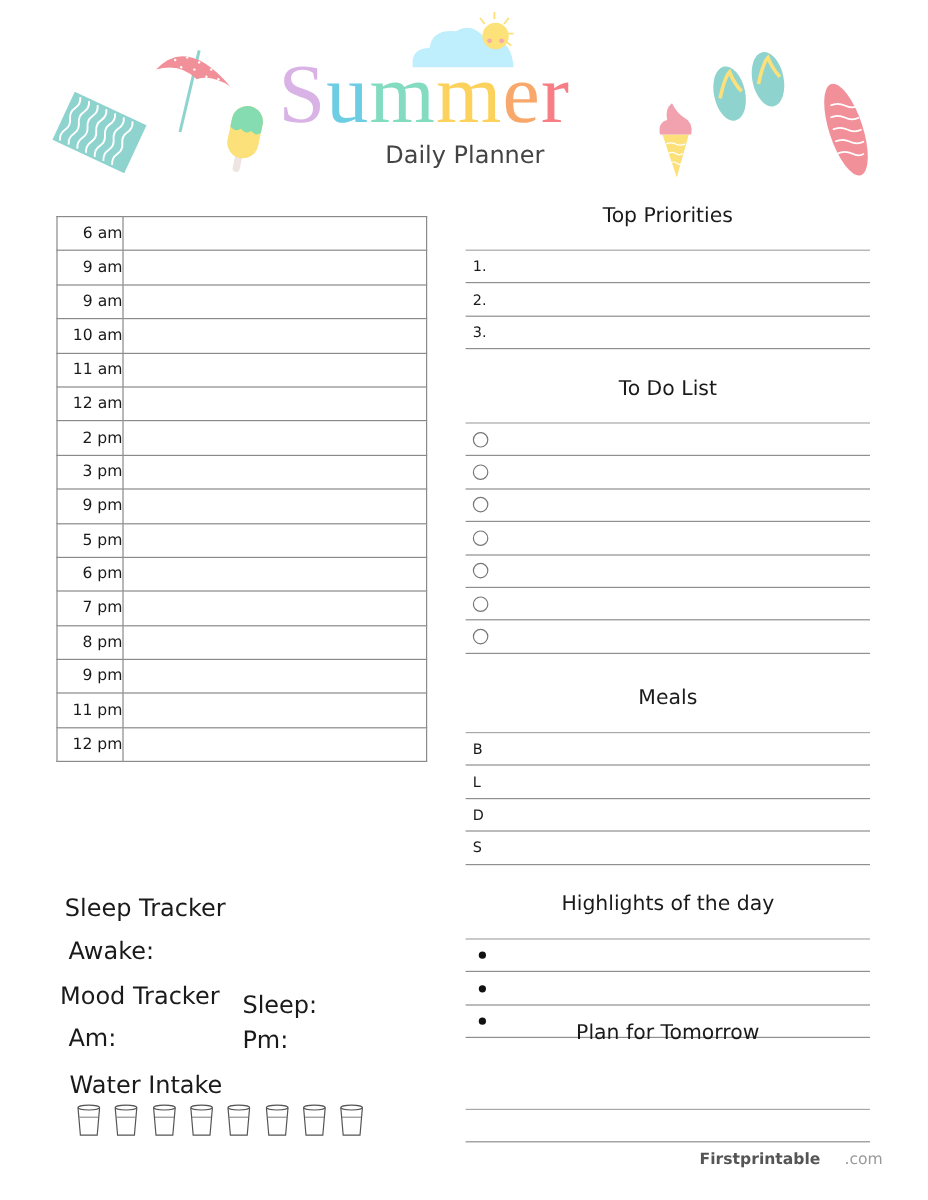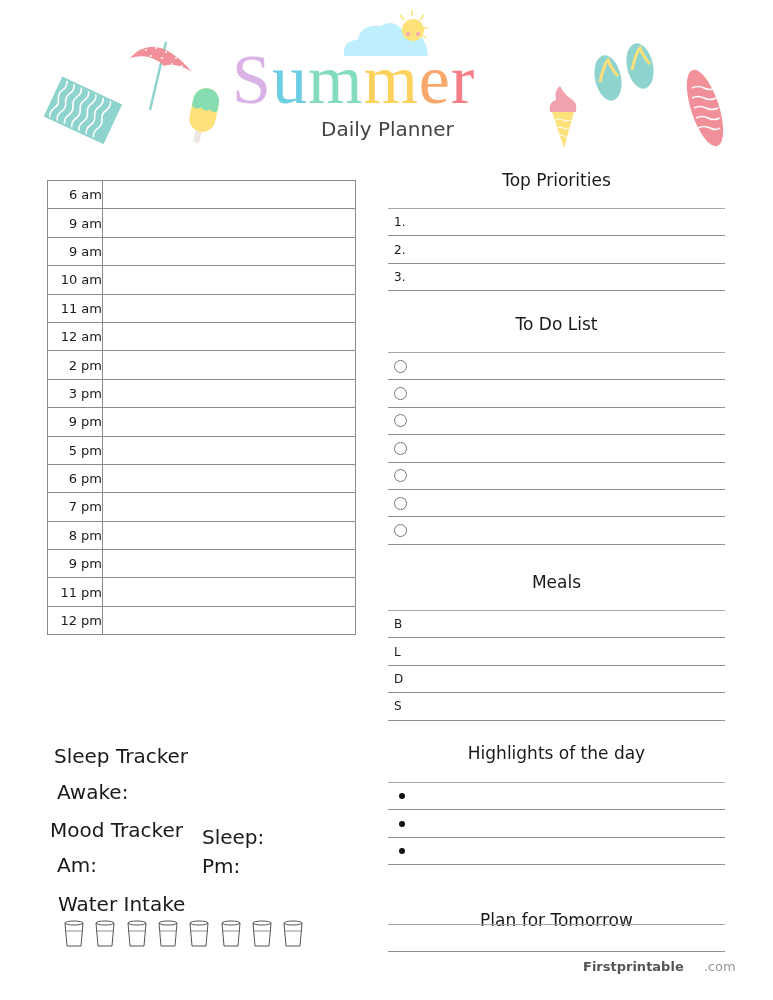--- a/index.html
+++ b/index.html
@@ -242,21 +242,21 @@
       <span class="dot"></span>
     </li>
     <li>
       <span class="dot"></span>
     </li>
     <li>
       <span class="dot"></span>
     </li>
   </ul>
 
-<div class="section-title" style="top:910px">Plan for Tomorrow</div>
+<div class="section-title" style="top:851px">Plan for Tomorrow</div>
 <ul class="rule-list" style="top:924px">
   <li></li>
 </ul>
 
 <div class="lbl" style="left:54px;top:744px">Sleep Tracker</div>
 <div class="lbl" style="left:57px;top:780px">Awake:</div>
 <div class="lbl" style="left:202px;top:825px">Sleep:</div>
 <div class="lbl" style="left:50px;top:818px">Mood Tracker</div>
 <div class="lbl" style="left:57px;top:853px">Am:</div>
 <div class="lbl" style="left:202px;top:854px">Pm:</div>

